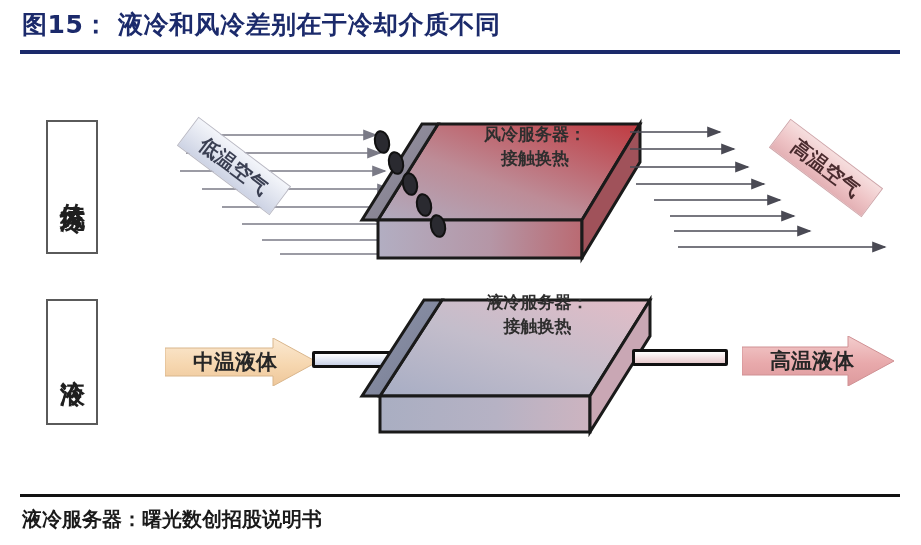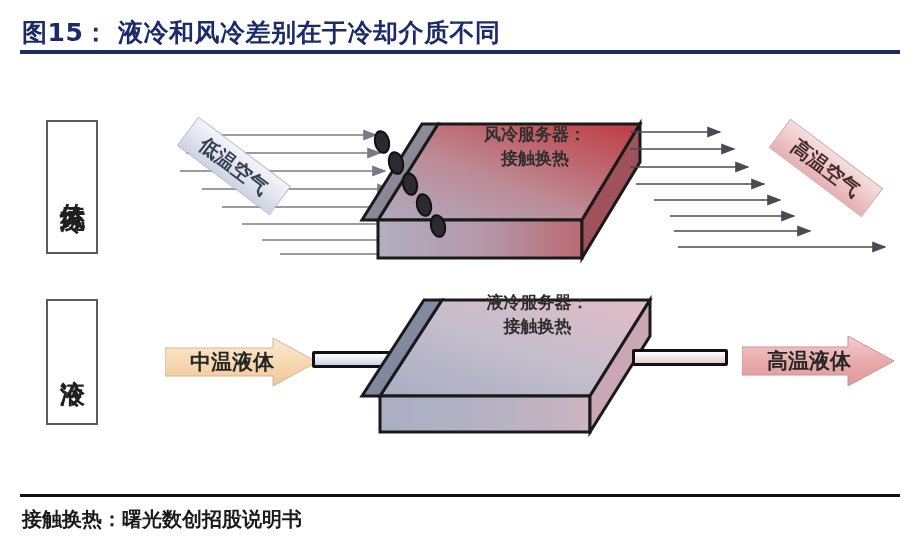--- a/index.html
+++ b/index.html
@@ -23,21 +23,20 @@
     position: absolute;
     left: 22px;
     top: 8px;
     width: 860px;
     font-family: "DejaVu Sans", "Liberation Sans", sans-serif;
     font-size: 25px;
     font-weight: bold;
     color: #1b2a6b;
     letter-spacing: 0.5px;
     white-space: nowrap;
-    margin-top: 8px;
   }
   #title-rule {
     position: absolute;
     left: 20px;
     top: 50px;
     width: 880px;
     height: 4px;
     background: #1b2a6b;
   }
 
@@ -167,22 +166,21 @@
     font-family: "DejaVu Sans", "Liberation Sans", sans-serif;
     font-size: 21px;
     font-weight: bold;
     color: #262626;
     white-space: nowrap;
   }
   .block-arrow svg { position: absolute; left: 0; top: 0; }
   .block-arrow span {
     position: relative;
     z-index: 2;
-    padding-left: 17px;
-    margin-left: 8px;
+    padding-left: 28px;
   }
   #arrow-mid-liquid  { left: 165px; top: 338px; width: 152px; height: 48px; }
   #arrow-hot-liquid  { left: 742px; top: 336px; width: 152px; height: 50px; }
 </style>
 </head>
 <body>
 
 <div id="page">
 
   <div id="figure-title">图15： 液冷和风冷差别在于冷却介质不同</div>
@@ -334,15 +332,15 @@
           <stop offset="55%" stop-color="#e8a9ab"></stop>
           <stop offset="100%" stop-color="#dd9a9d"></stop>
         </linearGradient>
       </defs>
       <polygon points="0,11 106,11 106,0 152,25 106,50 106,39 0,39" fill="url(#hotLiq)" stroke="#cf9093" stroke-width="1"></polygon>
     </svg>
     <span>高温液体</span>
   </div>
 
   <div id="footer-rule"></div>
-  <div id="source-note">接触换热：曙光数创招股说明书</div>
+  <div id="source-note">液冷服务器：曙光数创招股说明书</div>
 
 </div>
 
 </body></html>

